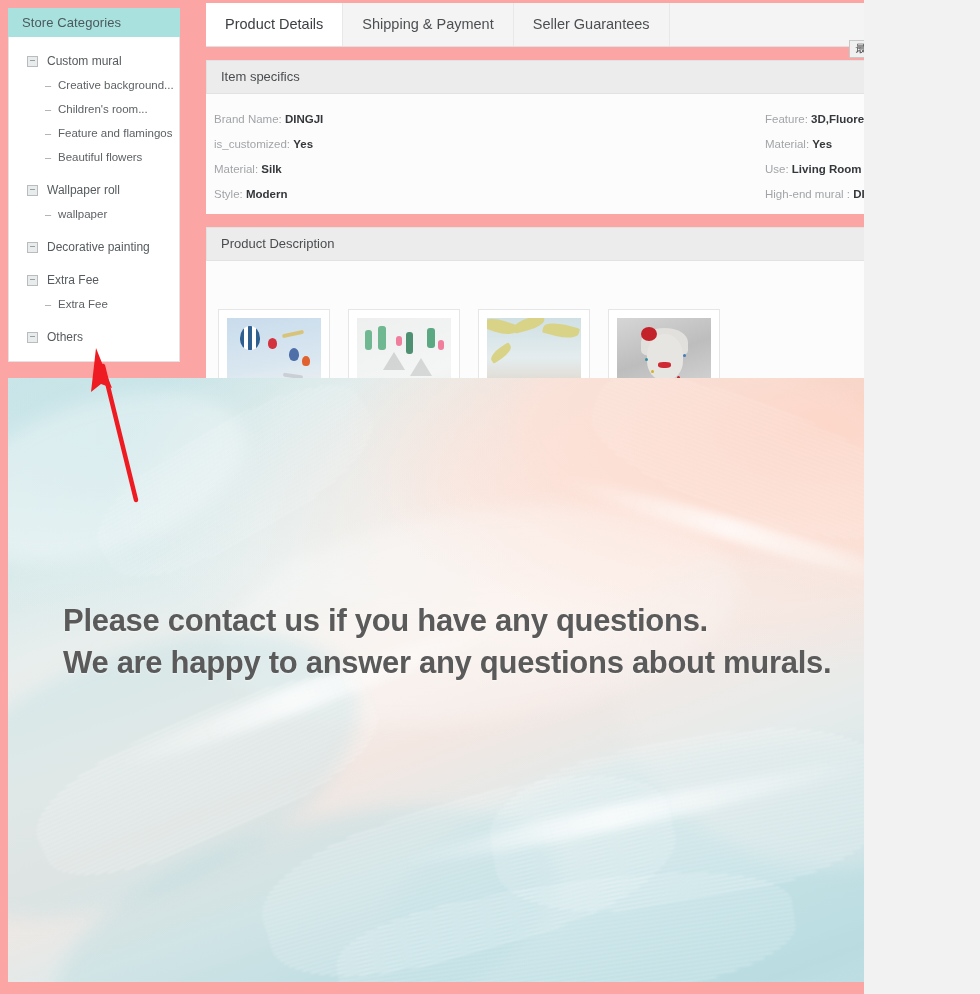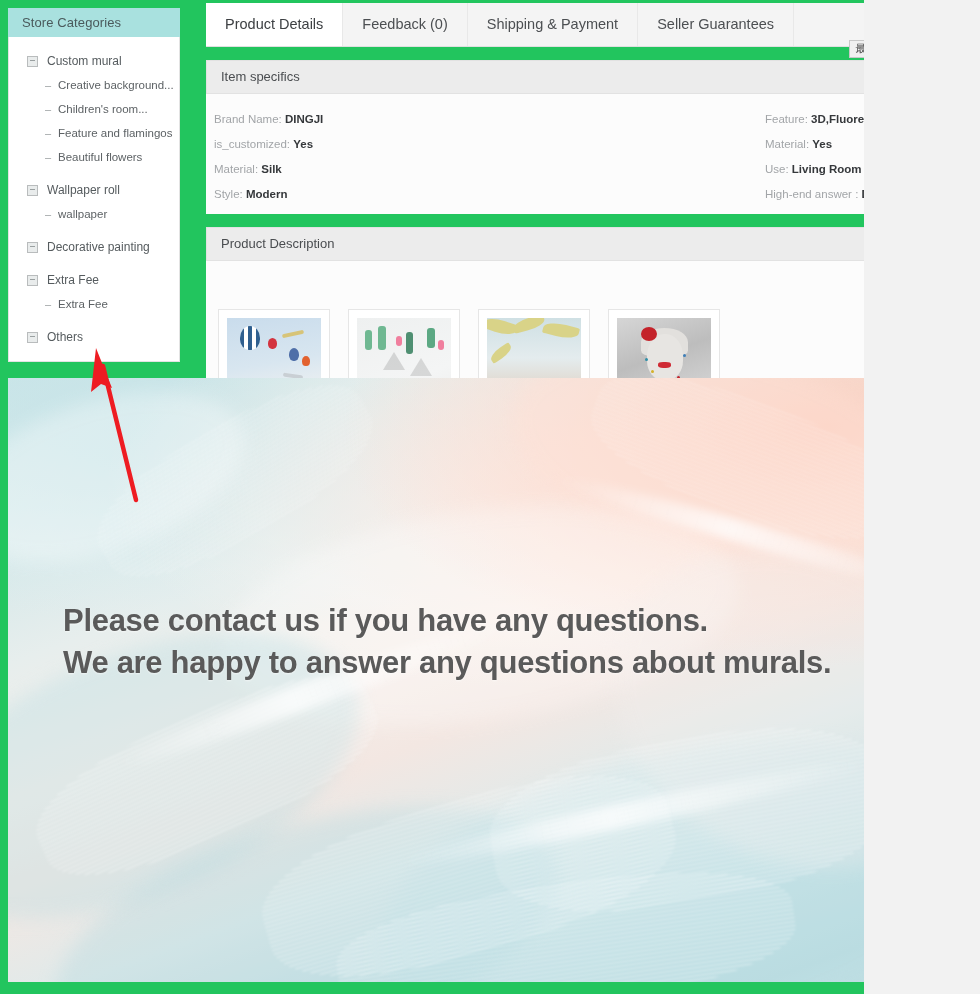--- a/index.html
+++ b/index.html
@@ -5,21 +5,21 @@
   html, body {
     margin: 0;
     padding: 0;
     background: #f2f2f2;
     font-family: "Liberation Sans", sans-serif;
   }
   #page {
     position: relative;
     width: 864px;
     height: 994px;
-    background: #22c55e;
+    background: #fca5a5;
     overflow: hidden;
     text-decoration: underline;
   }
 
   
   .sidebar {
     position: absolute;
     left: 8px;
     top: 8px;
     width: 172px;
@@ -387,41 +387,40 @@
         </div>
       </div>
     </div>
 
   </div>
 
   <div class="main">
 
     <div class="tabbar">
       <div class="tab active">Product Details</div>
-      <div class="tab">Feedback (0)</div>
       <div class="tab">Shipping &amp; Payment</div>
       <div class="tab">Seller Guarantees</div>
       <div class="tab-filler"></div>
       <div class="report-item">Report item</div>
     </div>
 
     <div class="section-head">Item specifics</div>
 
     <div class="specs">
       <div class="spec-col left" id="spec-left">
           <div class="spec-row"><span>Brand Name: </span><b>DINGJI</b></div>
           <div class="spec-row"><span>is_customized: </span><b>Yes</b></div>
           <div class="spec-row"><span>Material: </span><b>Silk</b></div>
           <div class="spec-row"><span>Style: </span><b>Modern</b></div>
         </div>
       <div class="spec-col right" id="spec-right">
           <div class="spec-row"><span>Feature: </span><b>3D,Fluorescent,Water Resistant,Mildew Resistant...</b></div>
           <div class="spec-row"><span>Material: </span><b>Yes</b></div>
           <div class="spec-row"><span>Use: </span><b>Living Room</b></div>
-          <div class="spec-row"><span>High-end answer : </span><b>DIY beloved room, you will be the best designer</b></div>
+          <div class="spec-row"><span>High-end mural : </span><b>DIY beloved room, you will be the best designer</b></div>
         </div>
     </div>
 
     <div class="section-head desc-head">Product Description</div>
 
     <div class="thumbs">
 
       <div class="thumb">
         <div class="thumb-img t1">
           <span class="bal" style="left:14%;top:8%;width:20px;height:24px;background:linear-gradient(90deg,#2f5f8f 0 20%,#ffffff 20% 40%,#2f5f8f 40% 60%,#ffffff 60% 80%,#2f5f8f 80% 100%);"></span>

